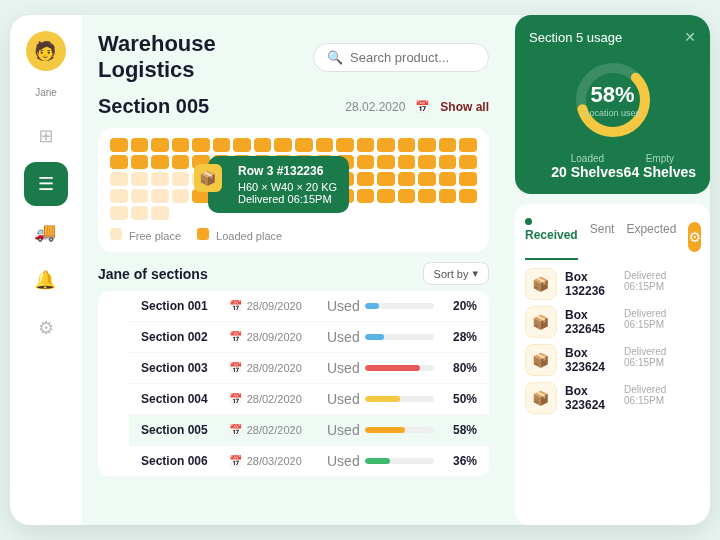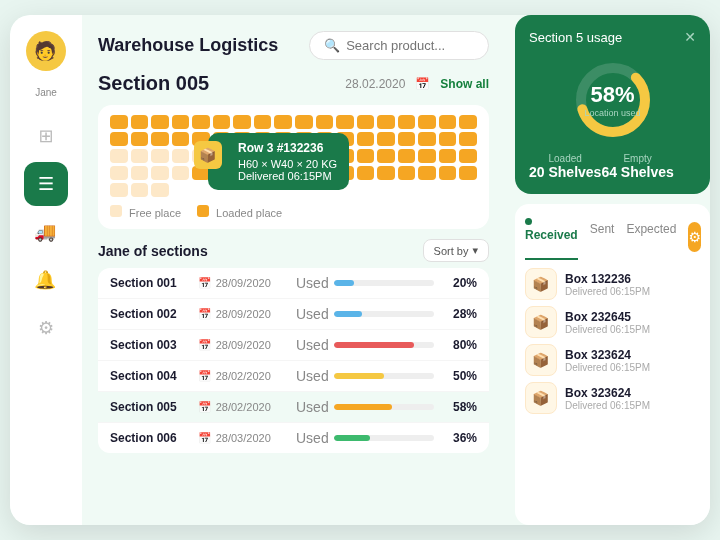--- a/index.html
+++ b/index.html
@@ -76,21 +76,21 @@
       overflow: hidden;
     }
     
     .header {
       display: flex;
       align-items: center;
       justify-content: space-between;
       margin-bottom: 12px;
     }
     .page-title {
-      font-size: 18px;
+      font-size: 22px;
       font-weight: 700;
       color: #1a1a2e;
     }
     .search-bar {
       display: flex;
       align-items: center;
       background: #fff;
       border-radius: 20px;
       padding: 6px 14px;
       gap: 6px;
@@ -119,21 +119,21 @@
       color: #1a1a2e;
     }
     .section-meta {
       display: flex;
       align-items: center;
       gap: 10px;
       font-size: 12px;
       color: #888;
     }
     .show-all {
-      color: #15803d;
+      color: #7f1d1d;
       font-weight: 600;
       cursor: pointer;
       font-size: 12px;
     }
     
     .grid-area {
       position: relative;
       background: #fff;
       border-radius: 14px;
       padding: 10px 12px;
@@ -221,20 +221,21 @@
       color: #555;
       cursor: pointer;
       display: flex;
       align-items: center;
       gap: 4px;
     }
     .sections-table {
       background: #fff;
       border-radius: 12px;
       overflow: hidden;
+      padding-left: 31px;
     }
     .section-row {
       display: flex;
       align-items: center;
       padding: 7px 12px;
       font-size: 12px;
       border-bottom: 1px solid #f5f5f5;
       gap: 8px;
     }
     .section-row:last-child { border-bottom: none; }
@@ -328,21 +329,21 @@
       font-size: 22px;
       font-weight: 700;
       color: #fff;
     }
     .donut-sub {
       font-size: 9px;
       color: #a8d5c0;
     }
     .usage-stats {
       display: flex;
-      justify-content: flex-start;
+      justify-content: flex-end;
       margin-top: 8px;
     }
     .stat-item { text-align: center; }
     .stat-label { font-size: 10px; color: #a8d5c0; }
     .stat-value { font-size: 14px; font-weight: 700; }
     
     .packages-panel {
       background: #fff;
       border-radius: 14px;
       padding: 10px;
@@ -402,21 +403,21 @@
       background: #fff7e6;
       border-radius: 8px;
       display: flex;
       align-items: center;
       justify-content: center;
       font-size: 14px;
       color: #f5a623;
       flex-shrink: 0;
       border: 1px solid #fde8c8;
     }
-    .pkg-info { display: flex; flex-direction: column; }
+    .pkg-info { display: flex; }
     .pkg-name { font-size: 12px; font-weight: 700; color: #1a1a2e; }
     .pkg-time { font-size: 10px; color: #aaa; }
   </style>
 </head>
 <body>
 
 <div class="app-container">
 
   <div class="sidebar">
     <div class="avatar">🧑</div>

